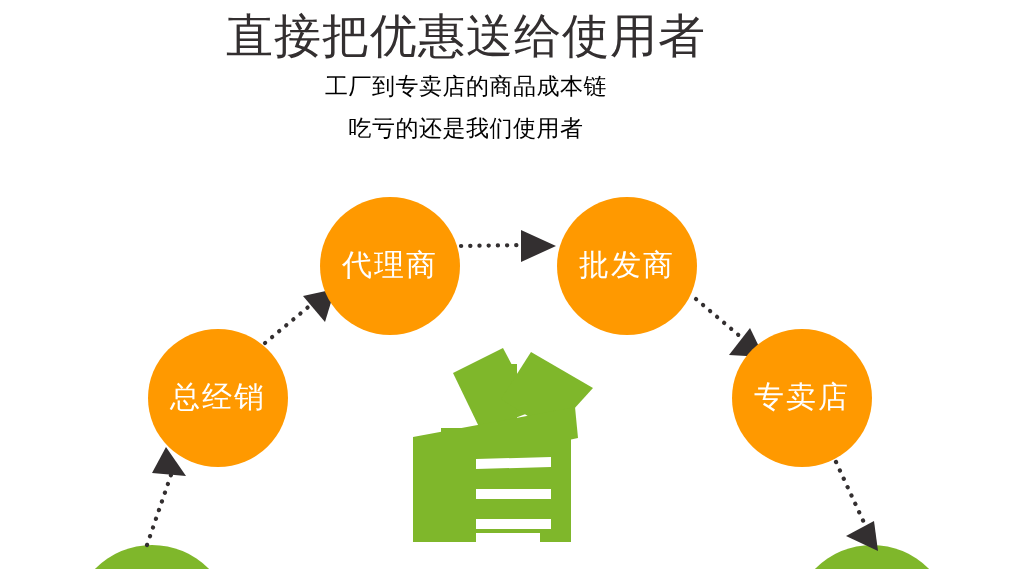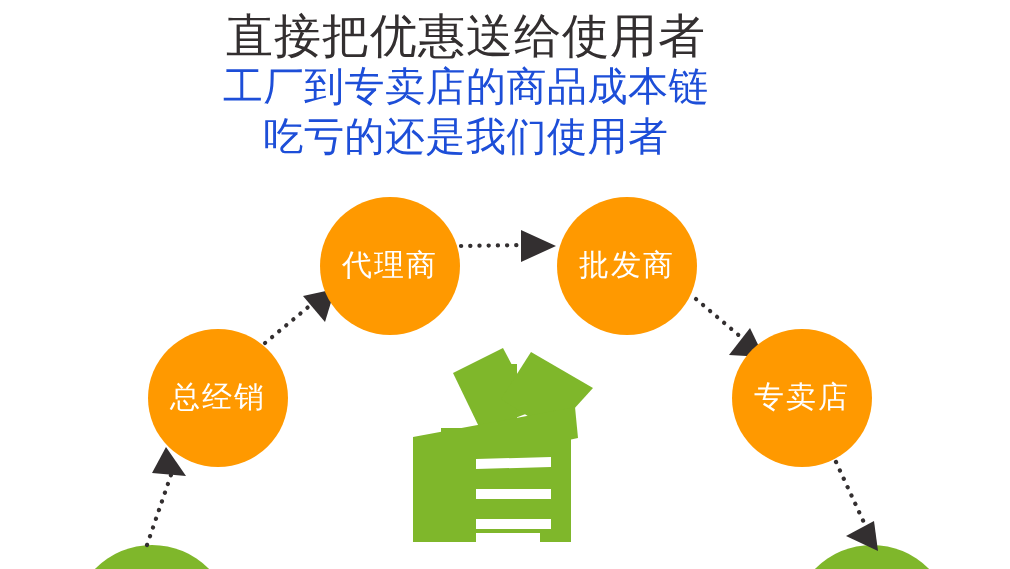--- a/index.html
+++ b/index.html
@@ -31,29 +31,29 @@
     color: #332f30;
     font-size: 47px;
     line-height: 60px;
     font-weight: 400;
     letter-spacing: 1px;
     margin-top: 6px;
     white-space: nowrap;
   }
   .title-sub {
     display: block;
-    color: #1d4ed8;
-    font-size: 40px;
+    color: #000000;
+    font-size: 23px;
     line-height: 41px;
     font-weight: 400;
     letter-spacing: 0.5px;
     white-space: nowrap;
   }
   .title-sub.second {
-    margin-top: 9px;
+    margin-top: 1px;
   }
   
   #diagram {
     position: absolute;
     left: 0;
     top: 0;
     width: 1010px;
     height: 569px;
   }
   .node-ellipse {

